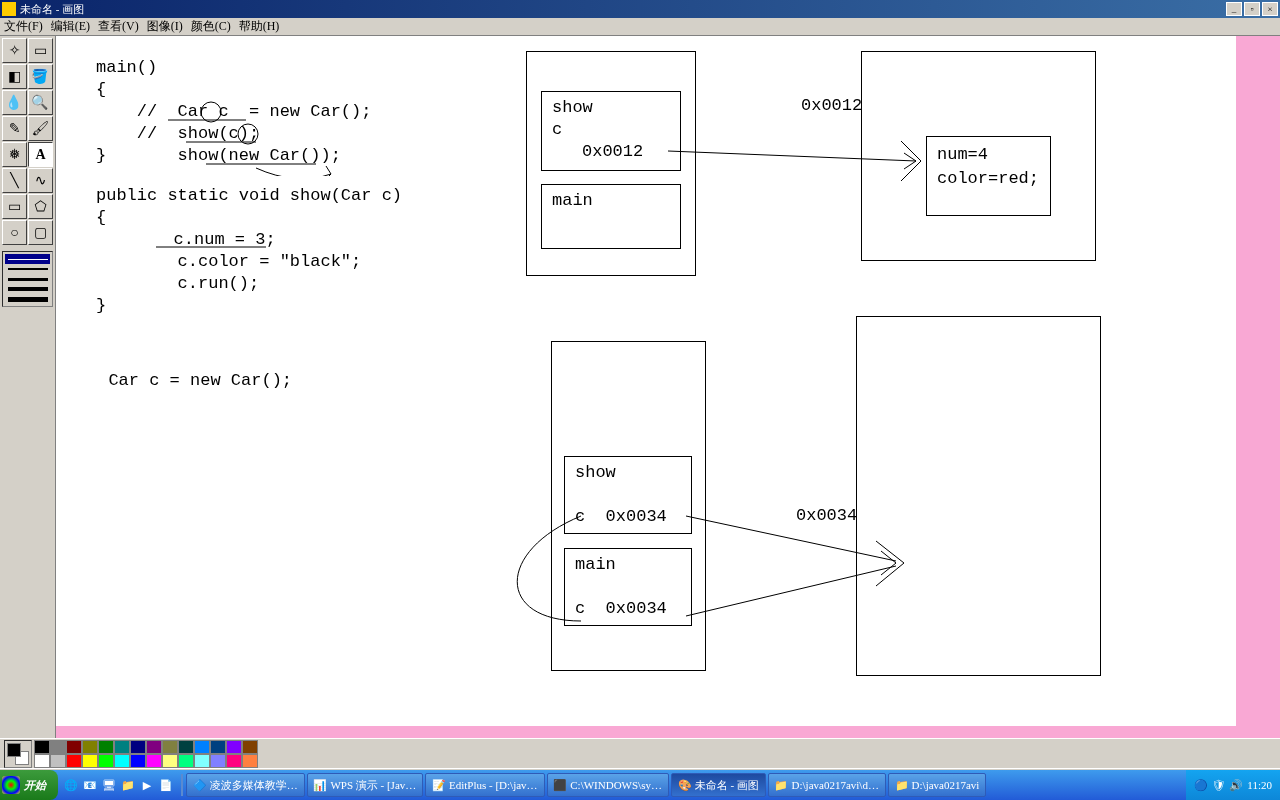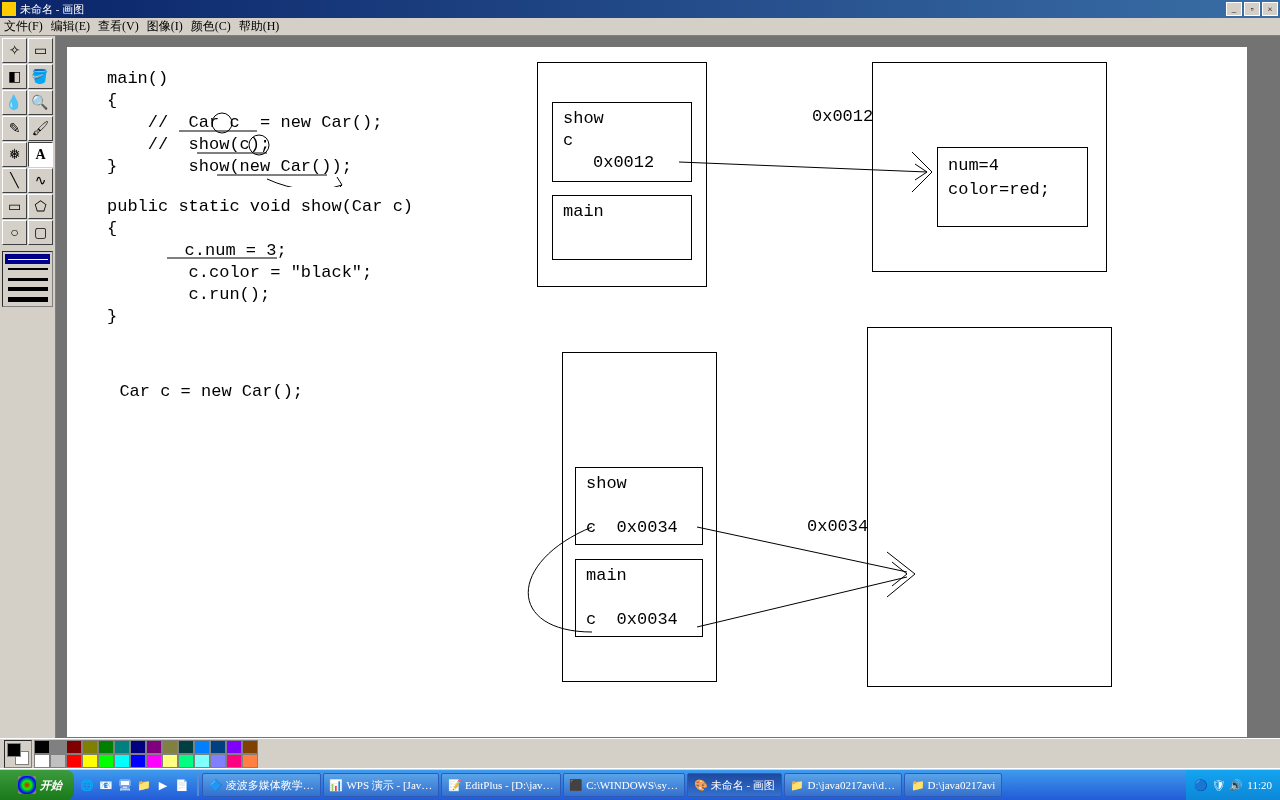--- a/index.html
+++ b/index.html
@@ -17,39 +17,39 @@
 .workspace { display:flex; height:702px; }
 .toolbox { width:56px; background:#d4d0c8; border-right:1px solid #808080; padding:2px; }
 .toolgrid { display:grid; grid-template-columns:25px 25px; gap:1px; }
 .tool { width:25px; height:25px; background:#d4d0c8; border:1px solid; border-color:#fff #404040 #404040 #fff; display:flex; align-items:center; justify-content:center; font-size:14px; }
 .tool.sel { border-color:#404040 #fff #fff #404040; background:#fff; }
 .linewidths { margin-top:6px; background:#d4d0c8; border:1px inset #808080; padding:2px; }
 .lw { height:10px; display:flex; align-items:center; justify-content:center; }
 .lw div { background:#000; width:40px; }
 .lw.sel { background:#00008b; }
 
-.canvas-wrap { flex:1; background:#737373; padding:11px; overflow:auto; position:relative; }
+.canvas-wrap { flex:1; background:#f9a8d4; padding:0; overflow:auto; position:relative; }
 .canvas { background:#fff; width:1180px; height:690px; position:relative; font-family:"SimSun","Courier New",monospace; font-size:17px; }
 
 .txt { position:absolute; white-space:pre; }
 .box { position:absolute; border:1px solid #000; }
 
 .palette-area { height:30px; background:#d4d0c8; border-top:1px solid #fff; display:flex; align-items:center; padding:2px 4px; }
 .cur-colors { width:28px; height:28px; position:relative; border:1px inset #808080; margin-right:2px; }
 .cur-colors .bg { position:absolute; width:14px; height:14px; background:#fff; border:1px solid #808080; right:2px; bottom:2px; }
 .cur-colors .fg { position:absolute; width:14px; height:14px; background:#000; border:1px solid #808080; left:2px; top:2px; }
 .palette { display:grid; grid-template-columns:repeat(14,16px); grid-template-rows:14px 14px; }
 .pc { border:1px solid #808080; }
 
 .statusbar { height:20px; background:#d4d0c8; border-top:1px solid #fff; display:flex; align-items:center; font-size:12px; }
 .statusbar .s1 { flex:1; padding:0 4px; border:1px inset #d4d0c8; height:18px; line-height:16px; }
 .statusbar .s2 { width:120px; padding:0 4px; border:1px inset #d4d0c8; height:18px; line-height:16px; }
 
 .taskbar { position:absolute; bottom:0; left:0; right:0; height:30px; background:linear-gradient(to bottom,#3e9bed,#225bd7); display:flex; align-items:center; font-size:11px; color:#fff; }
-.start { height:30px; background:linear-gradient(to bottom,#3c9b3c,#1a7a1a); padding:0 12px 0 18px; display:flex; align-items:center; font-weight:bold; border-radius:0 8px 8px 0; font-style:italic; }
+.start { height:30px; background:linear-gradient(to bottom,#3c9b3c,#1a7a1a); padding:0 12px 0 2px; display:flex; align-items:center; font-weight:bold; border-radius:0 8px 8px 0; font-style:italic; }
 .ql { display:flex; gap:1px; margin:0 4px; }
 .ql div { width:18px; height:22px; display:flex; align-items:center; justify-content:center; }
 .taskbtn { height:24px; background:linear-gradient(to bottom,#5aa3e8,#3370ce); border:1px solid #2f5bb7; padding:0 6px; margin:0 1px; display:flex; align-items:center; gap:3px; font-size:11px; max-width:130px; overflow:hidden; white-space:nowrap; border-radius:2px; }
 .taskbtn.active { background:linear-gradient(to bottom,#1e4aa0,#3370ce); }
 .tray { margin-left:auto; background:linear-gradient(to bottom,#14a4f0,#0d87d8); height:30px; display:flex; align-items:center; padding:0 8px; gap:4px; }
 svg { display:block; }
 </style>
 </head>
 <body>
 
@@ -146,21 +146,21 @@
         <div class="txt" style="left:10px;top:6px">show</div>
         <div class="txt" style="left:10px;top:28px">c</div>
         <div class="txt" style="left:40px;top:50px">0x0012</div>
       </div>
       <div class="box" style="left:485px;top:148px;width:140px;height:65px">
         <div class="txt" style="left:10px;top:6px">main</div>
       </div>
 
       <div class="txt" style="left:745px;top:60px">0x0012</div>
       <div class="box" style="left:805px;top:15px;width:235px;height:210px"></div>
-      <div class="box" style="left:870px;top:100px;width:151px;height:80px">
+      <div class="box" style="left:870px;top:100px;width:125px;height:80px">
         <div class="txt" style="left:10px;top:8px">num=4</div>
         <div class="txt" style="left:10px;top:32px">color=red;</div>
       </div>
       <svg style="position:absolute;left:600px;top:70px" width="280" height="90">
         <line x1="12" y1="45" x2="260" y2="55" stroke="#000"></line>
         <path d="M260 55 L248 47 M260 55 L248 63" stroke="#000" fill="none"></path>
         <path d="M245 35 L265 55 L245 75" stroke="#000" fill="none"></path>
       </svg>
 
       <div class="box" style="left:495px;top:305px;width:155px;height:330px"></div>

